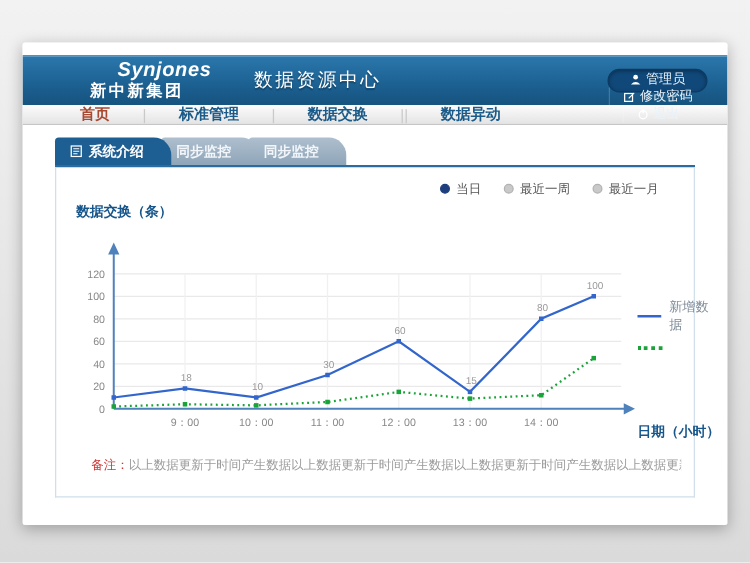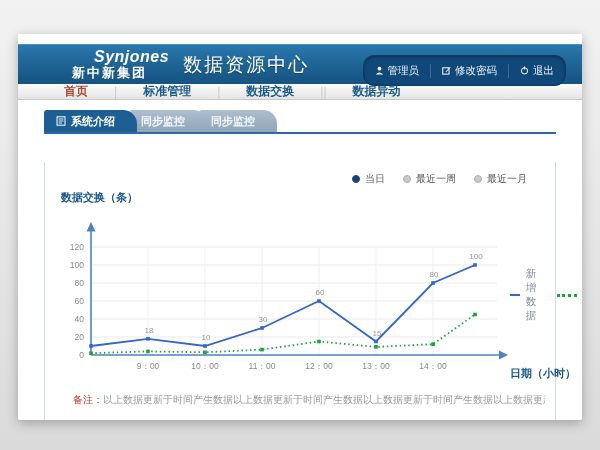--- a/index.html
+++ b/index.html
@@ -16,26 +16,26 @@
   .top-strip { height:10px; background:#ffffff; }
   
   .header {
     height:40px; background:linear-gradient(#2a77ac,#1a5c8c 70%,#17547f);
     border-top:1px solid #4d93c0; display:flex; align-items:center;
     padding:0 14px; color:#fff; position:relative;
   }
   .logo { display:flex; flex-direction:column; align-items:center; line-height:1.05; margin-left:18px; }
   .logo-name { font-size:16px; font-weight:bold; font-style:italic; letter-spacing:.5px;margin-left:44px; }
   .logo-sub { font-size:13px; font-weight:bold; letter-spacing:2px; }
-  .app-title { font-size:19px; letter-spacing:2px; margin-left:14px; font-weight:500; text-shadow:0 1px 1px rgba(0,0,0,.3); }
+  .app-title { font-size:15px; letter-spacing:2px; margin-left:34px; font-weight:500; text-shadow:0 1px 1px rgba(0,0,0,.3); }
   .user-pill {
-    position:absolute; right:16px; top:10px; height:31px;
+    position:absolute; right:16px; top:10px; height:19px;
     background:#10487a; border:1px solid #0c3a61; border-radius:11px;
     box-shadow:inset 0 1px 3px rgba(0,0,0,.35);
-    display:flex; align-items:center; font-size:10.5px;
+    display:flex; align-items:center; font-size:10.5px;flex-direction:column;
   }
   .user-pill .item { display:flex; align-items:center; gap:4px; padding:0 11px; cursor:pointer; color:#eaf2f8; }
   .user-pill .item + .item { border-left:1px solid rgba(255,255,255,.18); }
   .user-pill svg { display:block; }
   
   .nav {
     height:16px; background:linear-gradient(#fcfcfc,#e4e4e4);
     border-bottom:1px solid #c6c6c6; display:flex; align-items:center;
     padding-left:20px; font-size:12px; font-weight:bold;
   }
@@ -46,31 +46,31 @@
   .content { padding:10px 26px 0 26px;border-radius:20px; }
   .tabstrip { display:flex; align-items:flex-end; border-bottom:2px solid #2a6ba1; height:24px; }
   .tab {
     height:22px; display:flex; align-items:center; gap:5px;
     padding:0 22px 0 12px; font-size:11px; font-weight:bold; color:#fff;
     border-radius:3px 14px 0 0; cursor:pointer; position:relative;
   }
   .tab.active { background:#1d5e93; z-index:3; }
   .tab.inactive { background:linear-gradient(#aebfce,#8fa5b8); color:#f2f6fa; margin-left:-8px; z-index:2; }
   .tab.inactive + .tab.inactive { z-index:1; }
-  .panel { border:1px solid #cfe0ec; border-top:none; background:#fff; padding:6px 10px 14px 10px;margin-top:28px; }
+  .panel { border:1px solid #cfe0ec; border-top:none; background:#fff; padding:6px 10px 14px 10px; }
   
   .range-row { display:flex; justify-content:flex-end; gap:18px; padding:4px 18px 2px 0; }
   .range-opt { display:flex; align-items:center; gap:5px; font-size:10px; color:#555; cursor:pointer; }
   .dot { width:8px; height:8px; border-radius:50%; background:#c9c9c9; border:1px solid #b2b2b2; }
   .range-opt.selected .dot { background:#1e3f7d; border-color:#1e3f7d; }
   .ylabel { font-size:11px; font-weight:bold; color:#17568a; margin:2px 0 0 6px; }
   .chart-row { display:flex; }
   svg.chart { flex:0 0 455px; height:178px; }
   .right-col { width:76px; display:flex; flex-direction:column; padding-bottom:2px; }
-  .legend-block { margin-top:62px; display:flex; flex-direction:row; gap:10px; }
+  .legend-block { margin-top:62px; display:flex; flex-direction:column; gap:10px; }
   .legend-item { display:flex; align-items:center; gap:6px; font-size:10.5px; color:#7f8c99; cursor:pointer; }
   .lsample { width:20px; height:0; border-top:2px solid #3366cc; }
   .lsample.dotted { border-top-style:dotted; border-top-color:#1aa339; border-top-width:3px; }
   .xlabel { margin-top:auto; font-size:11px; font-weight:bold; color:#17568a; white-space:nowrap; }
   svg .tick { font-size:8.5px; fill:#888; font-family:"Liberation Sans",sans-serif; }
   svg .pt { font-size:8px; fill:#999; font-family:"Liberation Sans",sans-serif; }
   
   .note { margin:10px 0 4px 18px; font-size:10px; white-space:nowrap; overflow:hidden; }
   .note .nlabel { color:#cc3333; }
   .note .ntext { color:#9a9a9a; }

